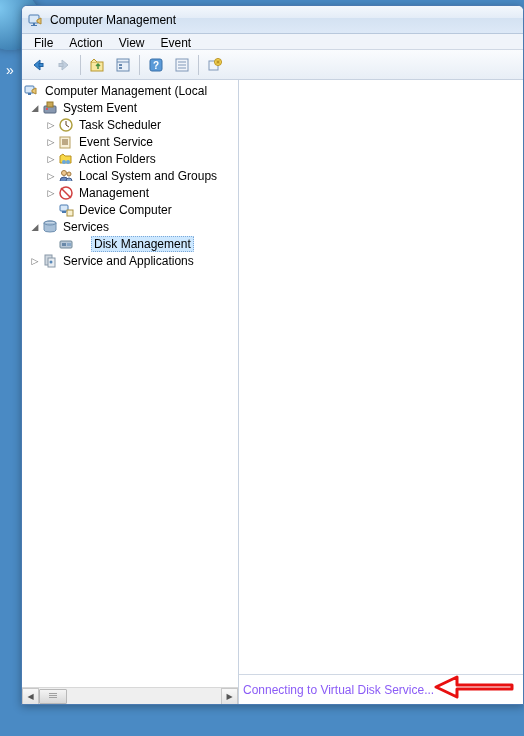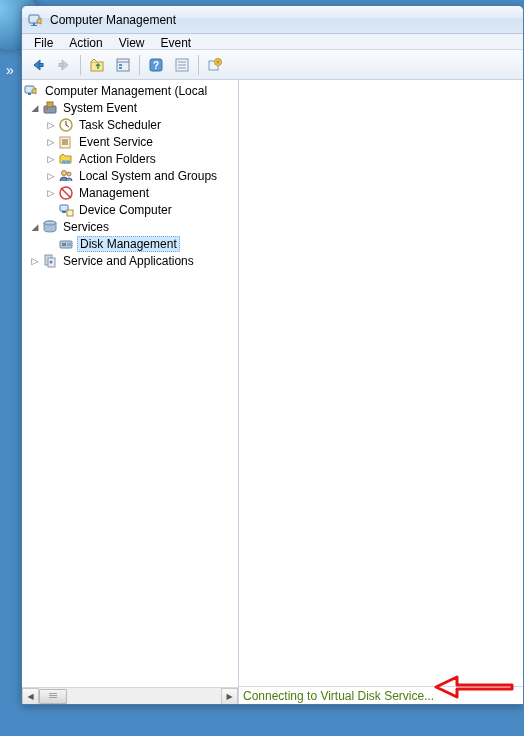--- a/index.html
+++ b/index.html
@@ -152,20 +152,21 @@
     justify-content: center;
     margin-right: 3px;
   }
   .node-label {
     padding: 0 2px;
   }
   .node-label.selected {
     background: #cde8ff;
     border: 1px dotted #7aa8d8;
     border-radius: 1px;
+    margin-left: 14px;
   }
   .tree-hscroll {
     height: 17px;
     background: #f0f0f0;
     border-top: 1px solid #d8d8d8;
     display: flex;
     align-items: center;
   }
   .hscroll-btn {
     width: 17px;
@@ -206,27 +207,27 @@
     flex: 1;
     background: #fff;
     display: flex;
     flex-direction: column;
     min-height: 0;
   }
   .main-body {
     flex: 1;
   }
   .status-row {
-    height: 18px;
+    height: 30px;
     border-top: 1px solid #d0d8e4;
     display: flex;
     align-items: center;
     padding: 0 4px;
     font-size: 12px;
-    color: #4d7c0f;
+    color: #8b5cf6;
   }
   .arrow-annotation {
     position: absolute;
     pointer-events: none;
   }
   
   svg { display: block; }
 </style>
 </head>
 <body>

